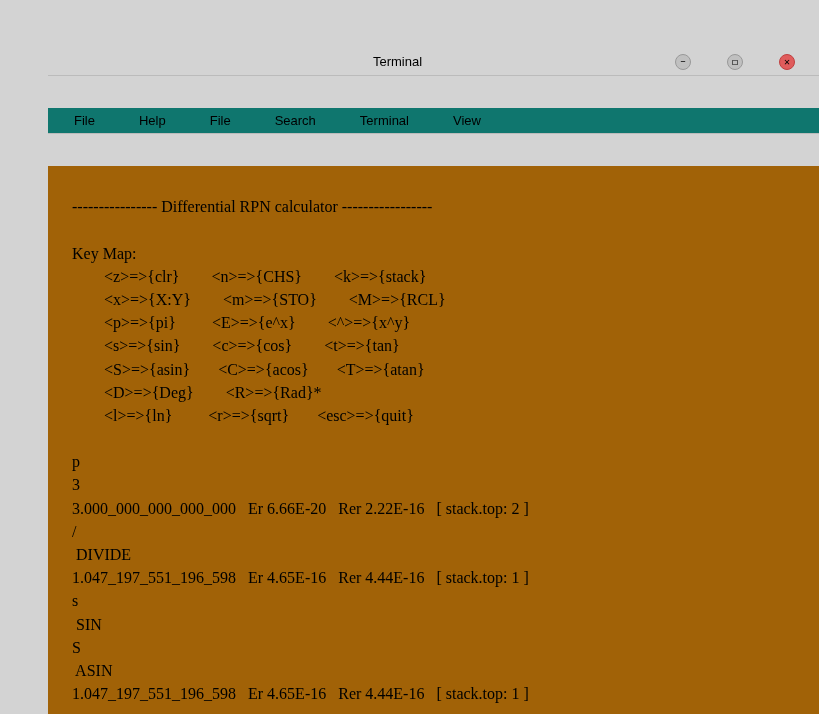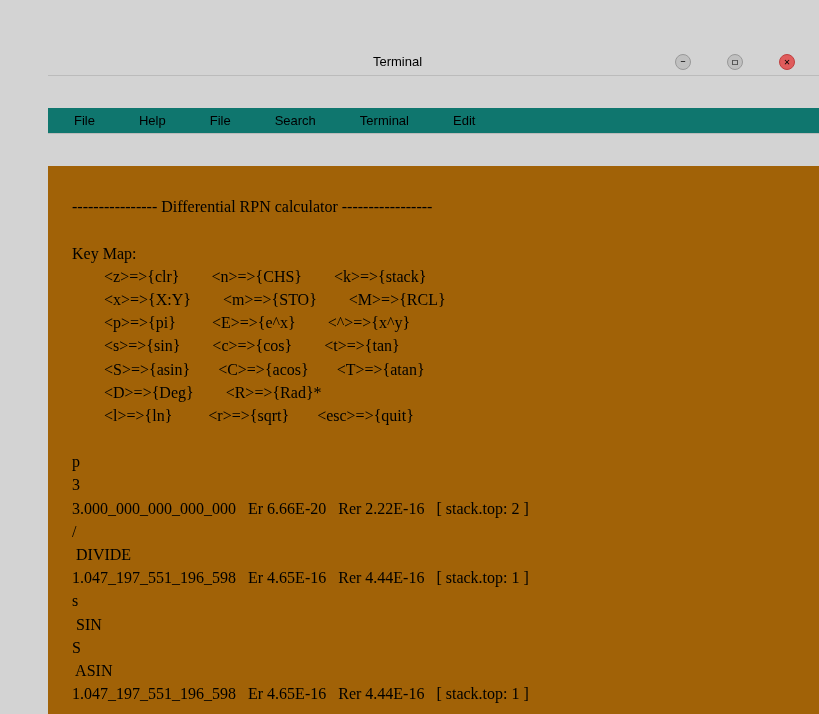--- a/index.html
+++ b/index.html
@@ -122,21 +122,21 @@
     <div class="title-btn close">✕</div>
   </div>
 </div>
 
 <div class="menu-bar">
 <span class="menu-item">File</span>
     <span class="menu-item">Help</span>
     <span class="menu-item">File</span>
     <span class="menu-item">Search</span>
     <span class="menu-item">Terminal</span>
-    <span class="menu-item">Edit</span>
+    <span class="menu-item">View</span>
   </div>
 
 <div class="terminal" id="terminal-content">
 <span>---------------- Differential RPN calculator -----------------
 </span><span>
 </span><span>Key Map:
 </span><span>        &lt;z&gt;=&gt;{clr}        &lt;n&gt;=&gt;{CHS}        &lt;k&gt;=&gt;{stack}
 </span><span>        &lt;x&gt;=&gt;{X:Y}        &lt;m&gt;=&gt;{STO}        &lt;M&gt;=&gt;{RCL}
 </span><span>        &lt;p&gt;=&gt;{pi}         &lt;E&gt;=&gt;{e^x}        &lt;^&gt;=&gt;{x^y}
 </span><span>        &lt;s&gt;=&gt;{sin}        &lt;c&gt;=&gt;{cos}        &lt;t&gt;=&gt;{tan}

